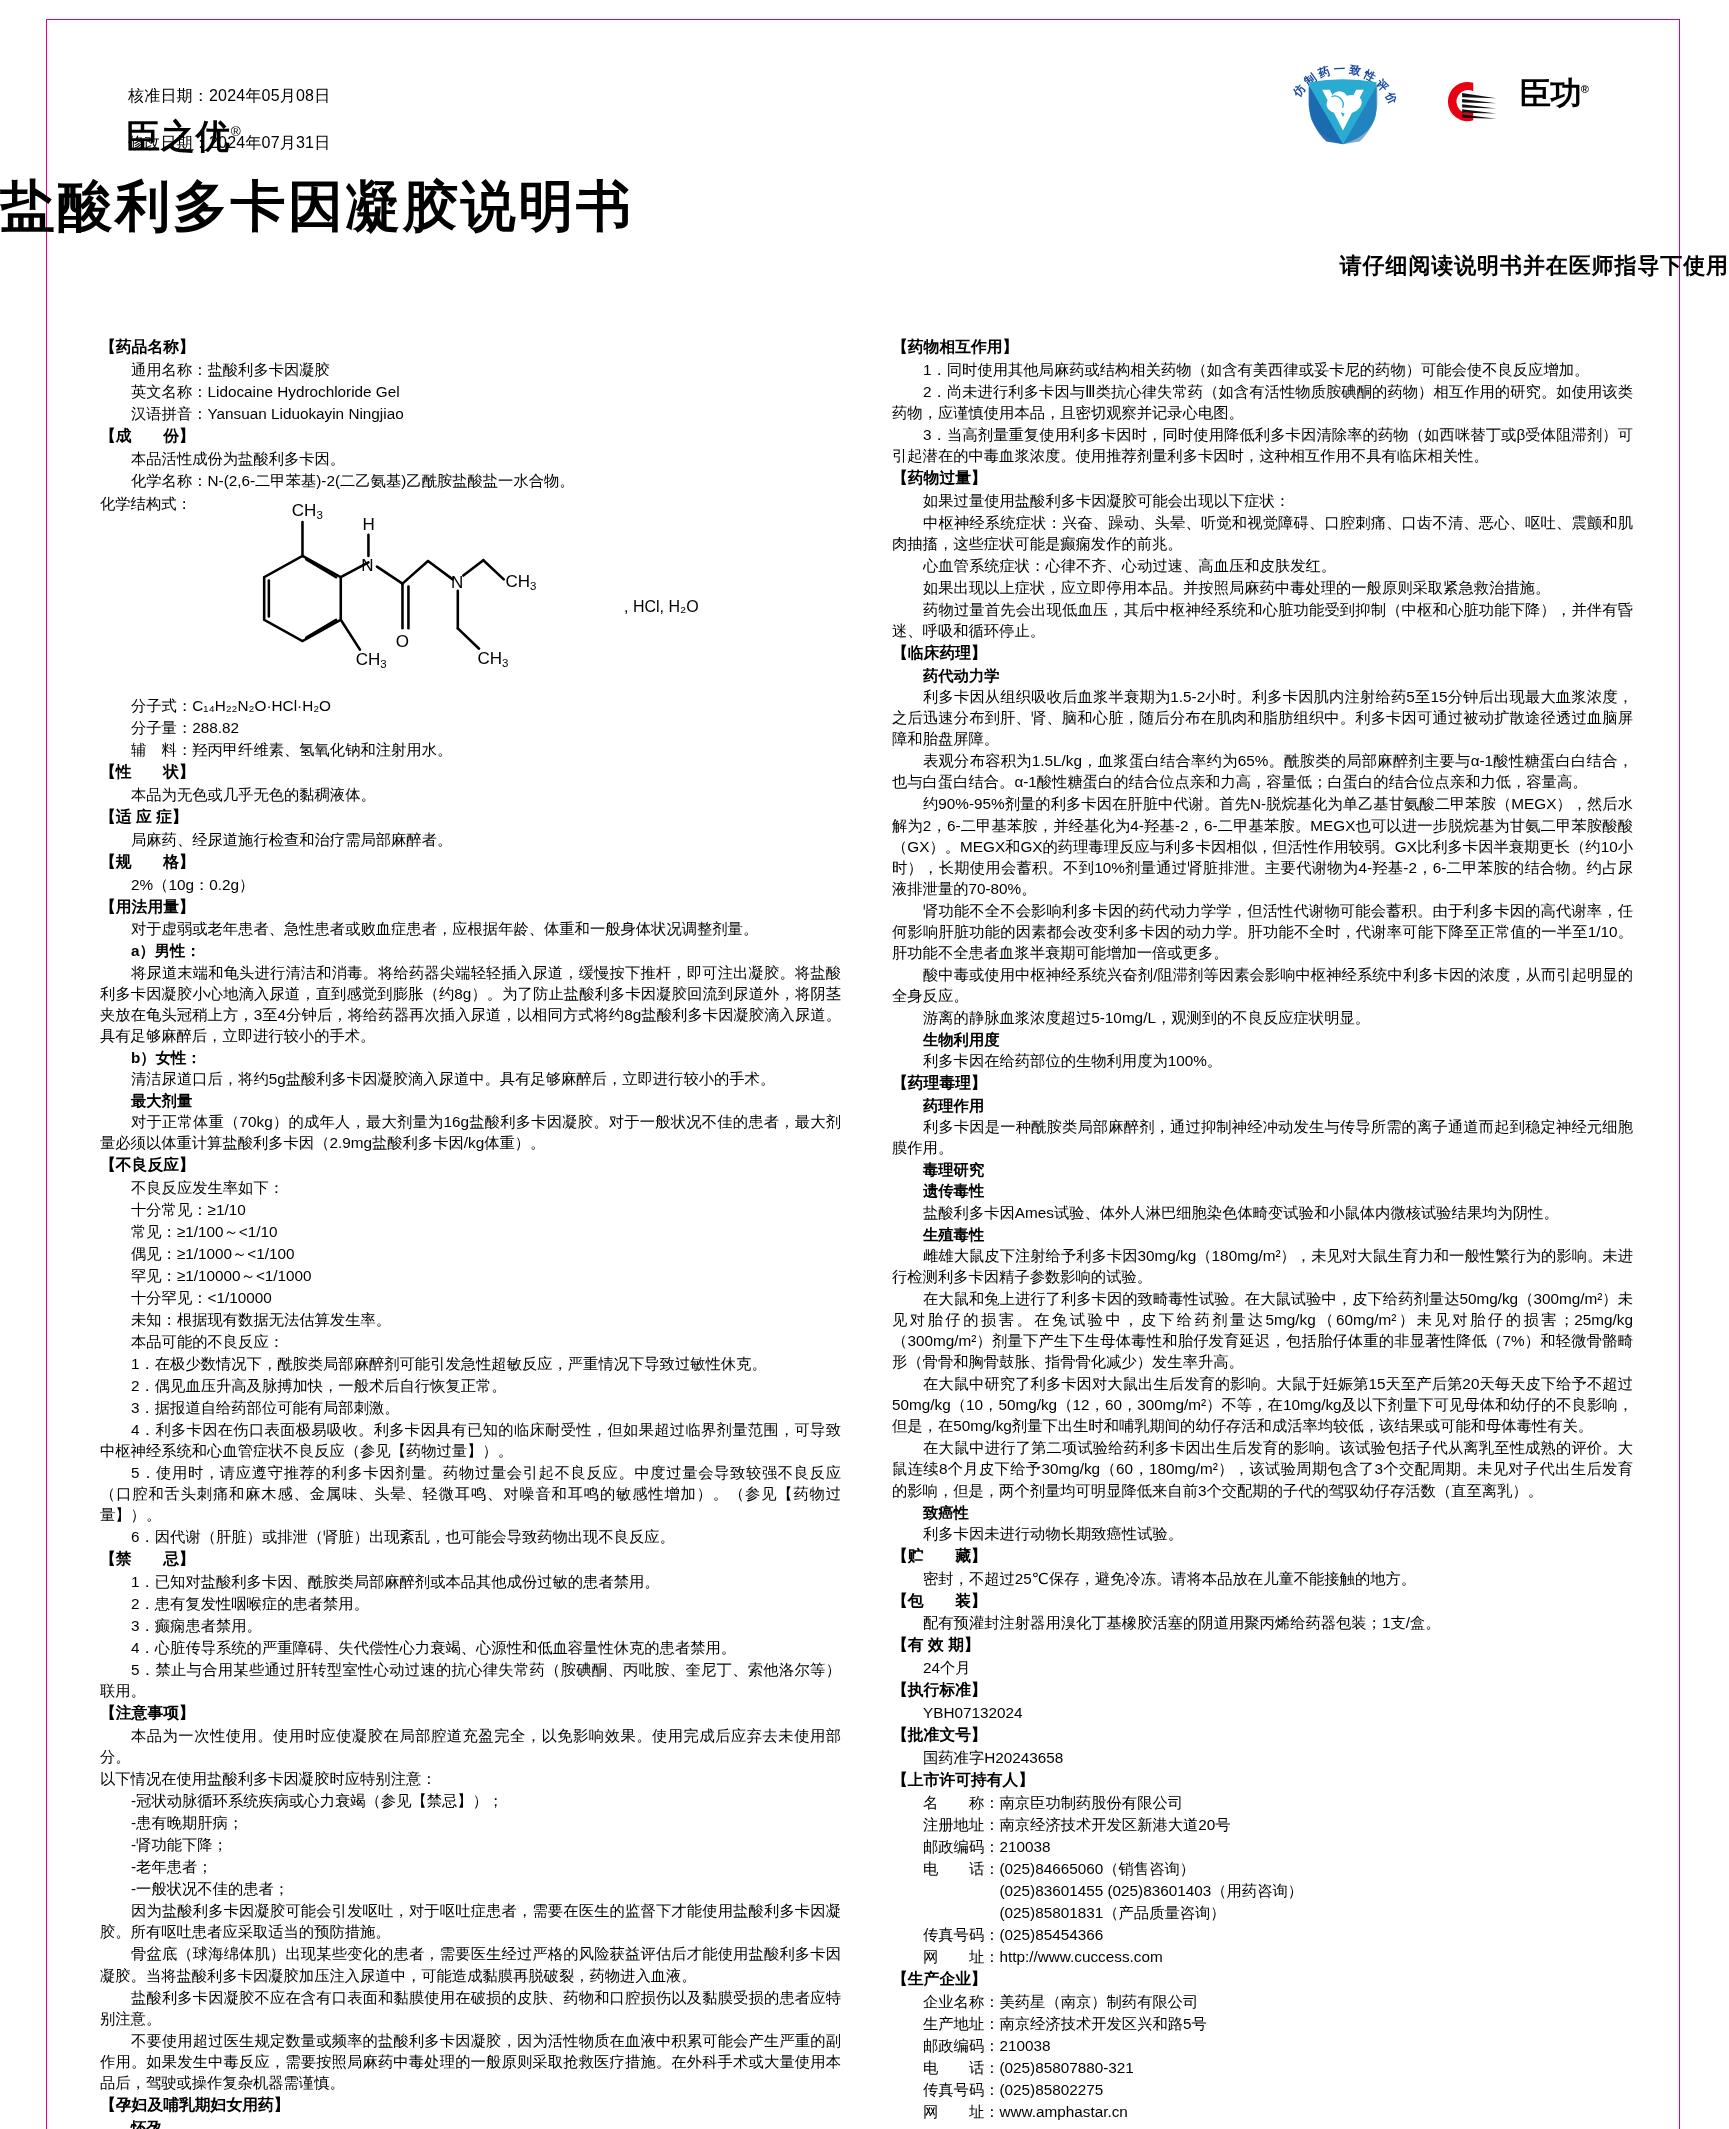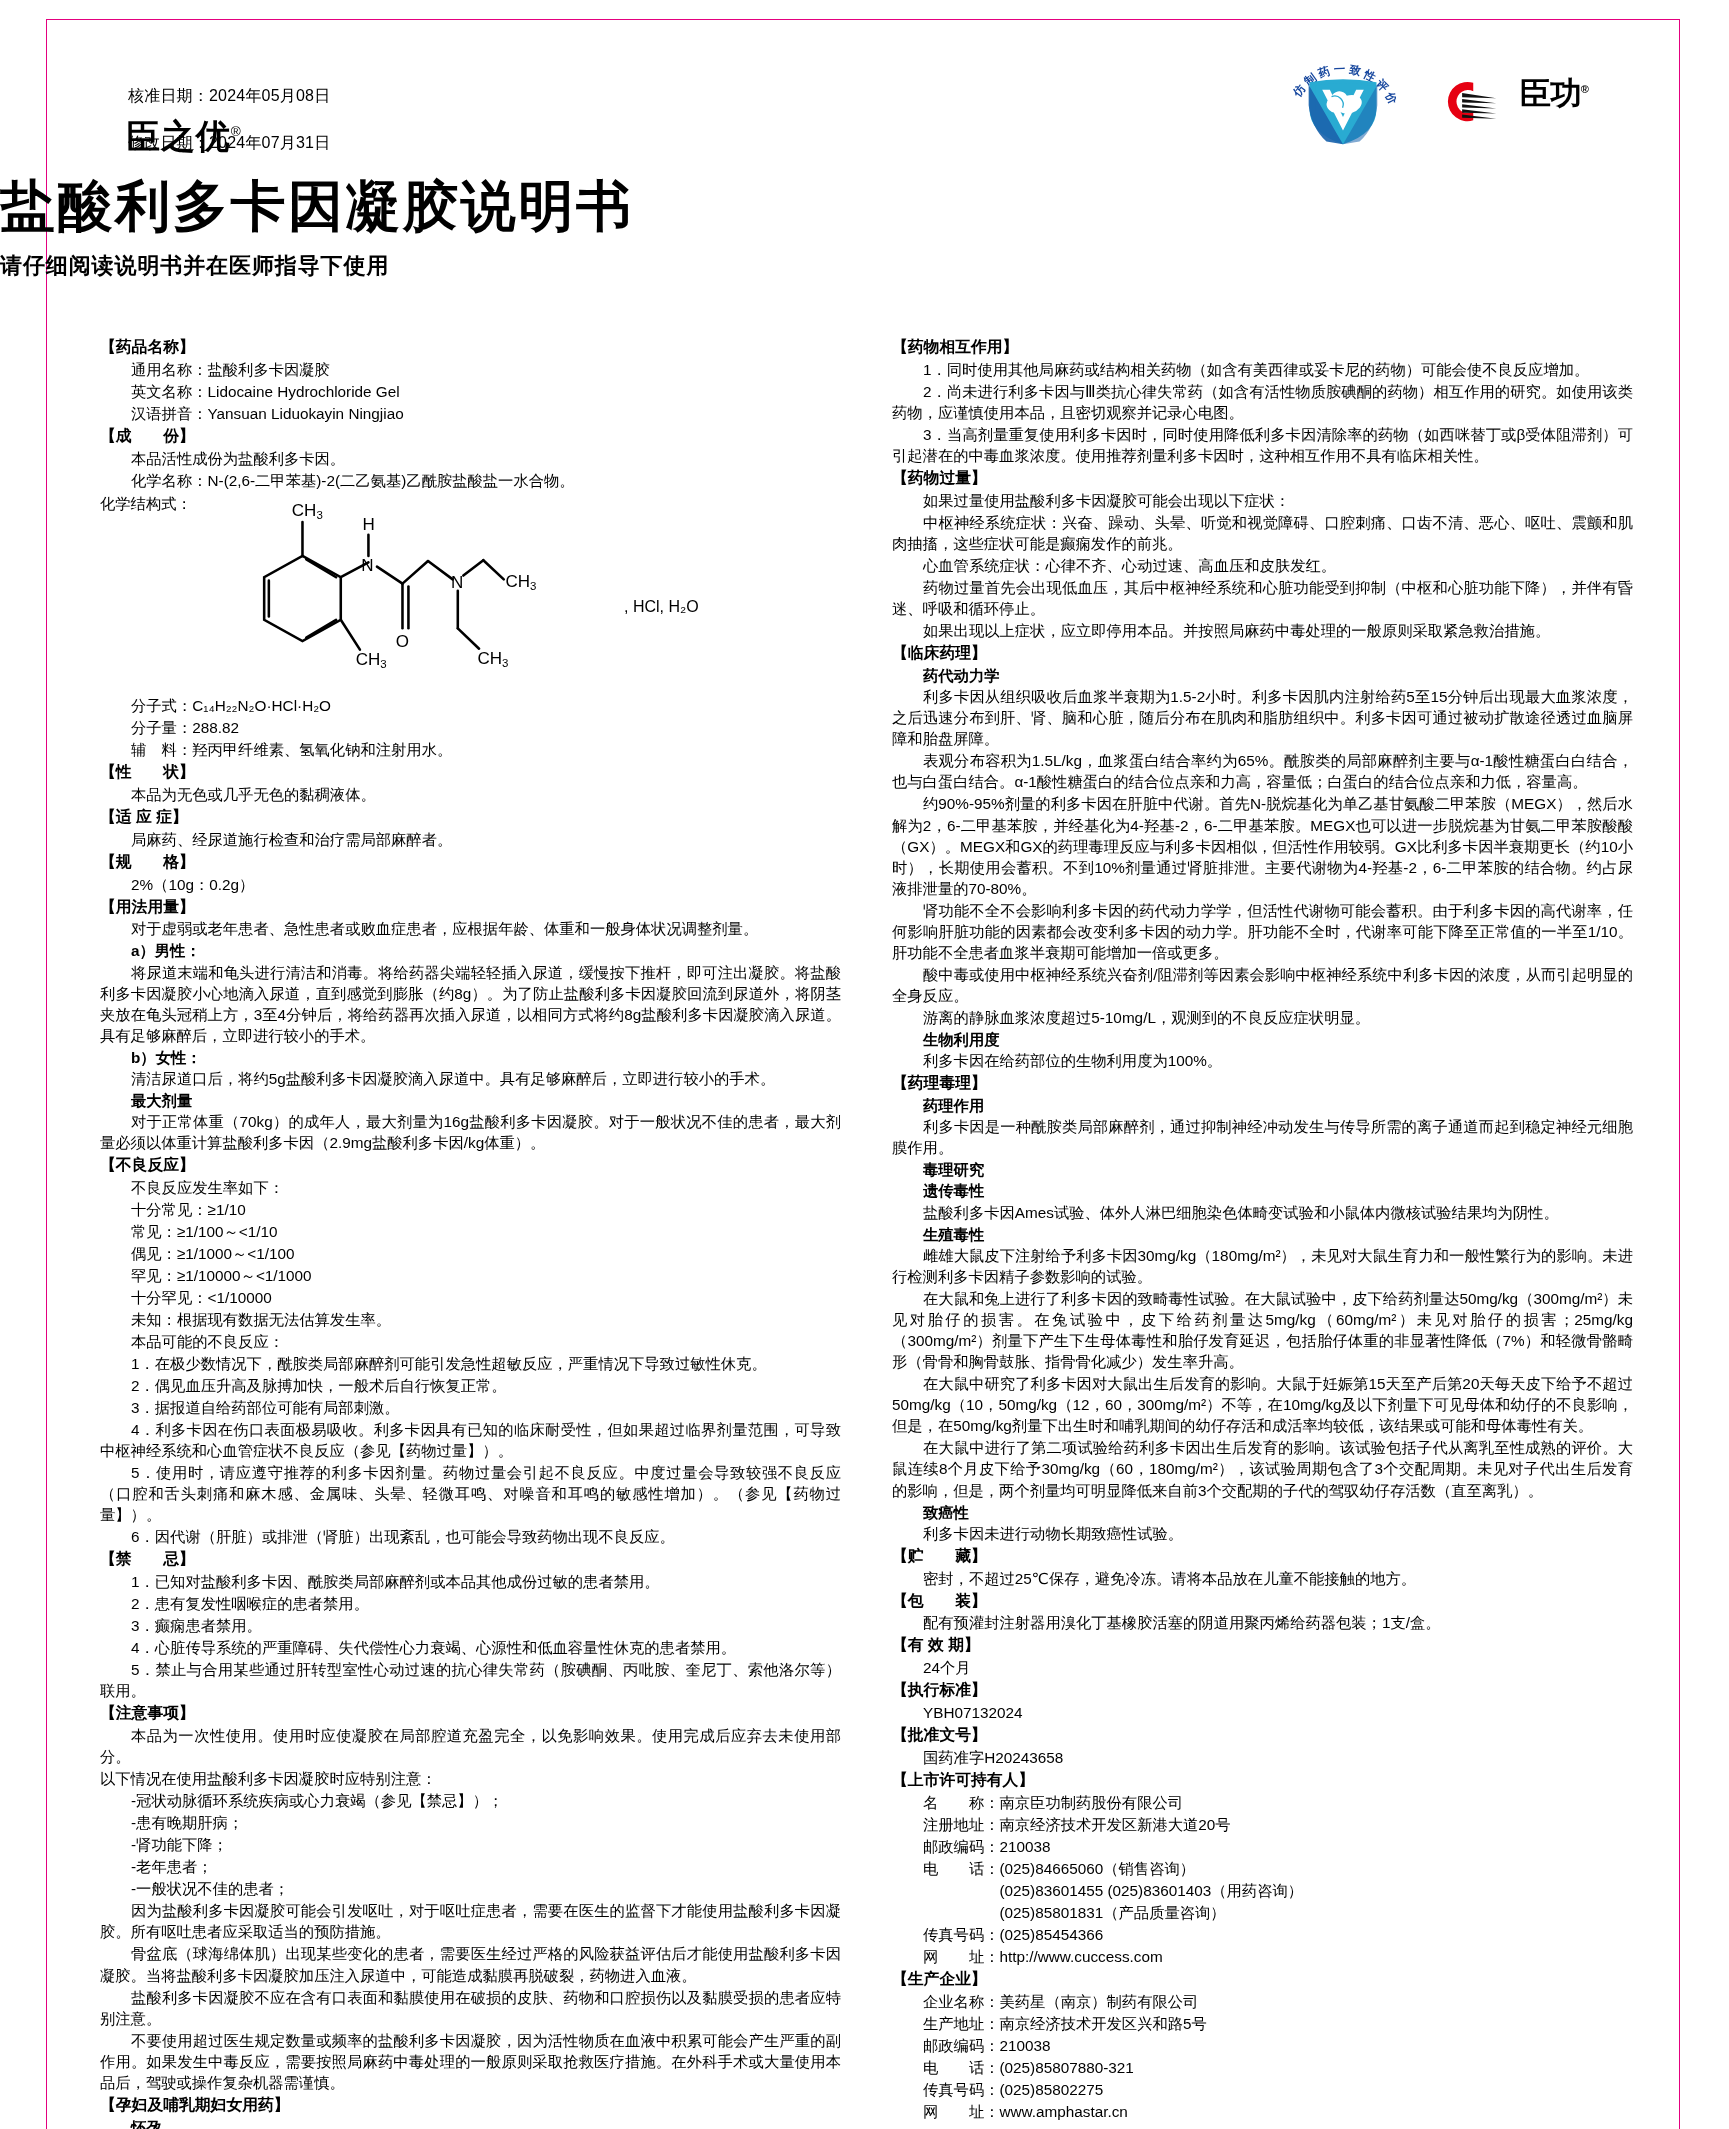--- a/index.html
+++ b/index.html
@@ -55,21 +55,21 @@
     position:relative;top:2.6px;
   }
   .reg{font-size:11px;vertical-align:super;}
 
   .title{
     position:absolute;left:0;right:0;top:170px;
     font-size:55px;font-weight:bold;letter-spacing:2.6px;
   }
   .subtitle{
     position:absolute;left:0;right:0;top:251px;
-    text-align:left;
+    text-align:right;
     font-size:22px;font-weight:bold;letter-spacing:0.9px;
   }
 
   
   .cols{
     position:absolute;
     left:100px;top:336px;
     width:1533px;
     display:flex;
     gap:51px;
@@ -293,22 +293,22 @@
 
       <div class="sec-h">【药物相互作用】</div>
       <p class="t i1">1．同时使用其他局麻药或结构相关药物（如含有美西律或妥卡尼的药物）可能会使不良反应增加。</p>
       <p class="t i1">2．尚未进行利多卡因与Ⅲ类抗心律失常药（如含有活性物质胺碘酮的药物）相互作用的研究。如使用该类药物，应谨慎使用本品，且密切观察并记录心电图。</p>
       <p class="t i1">3．当高剂量重复使用利多卡因时，同时使用降低利多卡因清除率的药物（如西咪替丁或β受体阻滞剂）可引起潜在的中毒血浆浓度。使用推荐剂量利多卡因时，这种相互作用不具有临床相关性。</p>
 
       <div class="sec-h">【药物过量】</div>
       <p class="t i1">如果过量使用盐酸利多卡因凝胶可能会出现以下症状：</p>
       <p class="t i1">中枢神经系统症状：兴奋、躁动、头晕、听觉和视觉障碍、口腔刺痛、口齿不清、恶心、呕吐、震颤和肌肉抽搐，这些症状可能是癫痫发作的前兆。</p>
       <p class="t i1">心血管系统症状：心律不齐、心动过速、高血压和皮肤发红。</p>
+      <p class="t i1">如果出现以上症状，应立即停用本品。并按照局麻药中毒处理的一般原则采取紧急救治措施。</p>
       <p class="t i1">药物过量首先会出现低血压，其后中枢神经系统和心脏功能受到抑制（中枢和心脏功能下降），并伴有昏迷、呼吸和循环停止。</p>
-      <p class="t i1">如果出现以上症状，应立即停用本品。并按照局麻药中毒处理的一般原则采取紧急救治措施。</p>
 
       <div class="sec-h">【临床药理】</div>
       <p class="sub">药代动力学</p>
       <p class="t i1">利多卡因从组织吸收后血浆半衰期为1.5-2小时。利多卡因肌内注射给药5至15分钟后出现最大血浆浓度，之后迅速分布到肝、肾、脑和心脏，随后分布在肌肉和脂肪组织中。利多卡因可通过被动扩散途径透过血脑屏障和胎盘屏障。</p>
       <p class="t i1">表观分布容积为1.5L/kg，血浆蛋白结合率约为65%。酰胺类的局部麻醉剂主要与α-1酸性糖蛋白白结合，也与白蛋白结合。α-1酸性糖蛋白的结合位点亲和力高，容量低；白蛋白的结合位点亲和力低，容量高。</p>
       <p class="t i1">约90%-95%剂量的利多卡因在肝脏中代谢。首先N-脱烷基化为单乙基甘氨酸二甲苯胺（MEGX），然后水解为2，6-二甲基苯胺，并经基化为4-羟基-2，6-二甲基苯胺。MEGX也可以进一步脱烷基为甘氨二甲苯胺酸酸（GX）。MEGX和GX的药理毒理反应与利多卡因相似，但活性作用较弱。GX比利多卡因半衰期更长（约10小时），长期使用会蓄积。不到10%剂量通过肾脏排泄。主要代谢物为4-羟基-2，6-二甲苯胺的结合物。约占尿液排泄量的70-80%。</p>
       <p class="t i1">肾功能不全不会影响利多卡因的药代动力学学，但活性代谢物可能会蓄积。由于利多卡因的高代谢率，任何影响肝脏功能的因素都会改变利多卡因的动力学。肝功能不全时，代谢率可能下降至正常值的一半至1/10。肝功能不全患者血浆半衰期可能增加一倍或更多。</p>
       <p class="t i1">酸中毒或使用中枢神经系统兴奋剂/阻滞剂等因素会影响中枢神经系统中利多卡因的浓度，从而引起明显的全身反应。</p>
       <p class="t i1">游离的静脉血浆浓度超过5-10mg/L，观测到的不良反应症状明显。</p>
       <p class="sub">生物利用度</p>

